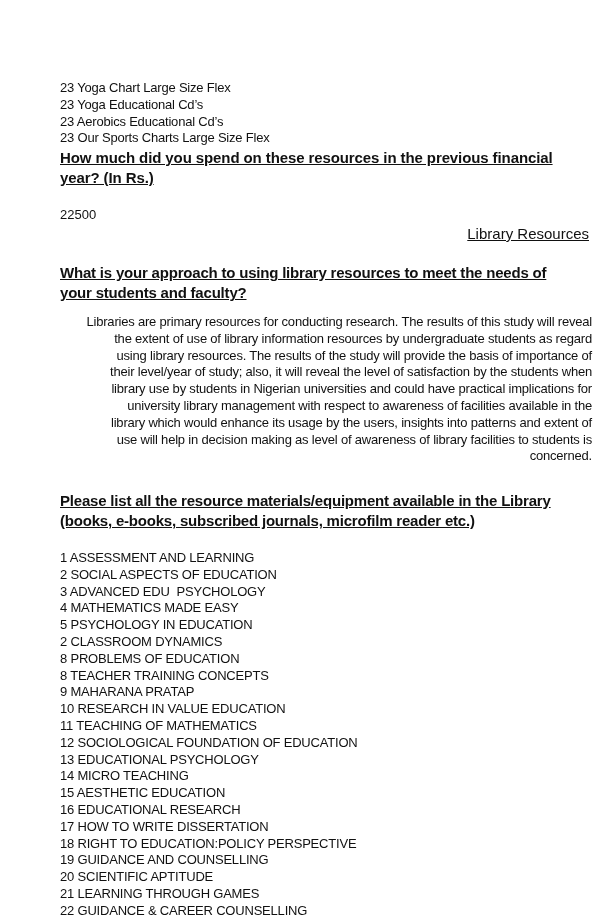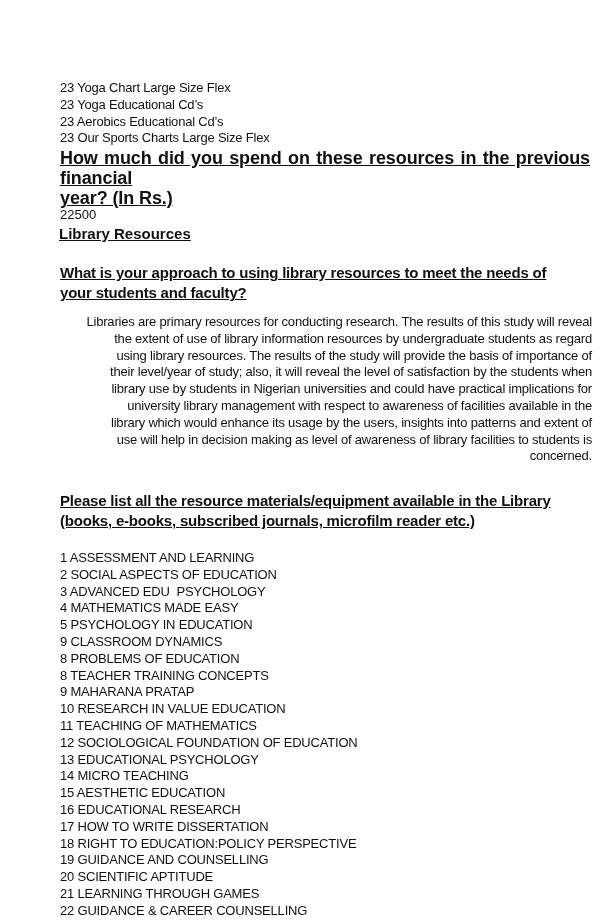--- a/index.html
+++ b/index.html
@@ -31,43 +31,43 @@
       position: absolute;
       top: 63px;
       left: 0;
       margin-top: 17px;
     }
     .q1 {
       position: absolute;
       top: 148px;
       left: 0;
       width: 530px;
-      font-size: 18px;
+      font-size: 15px;
       font-weight: bold;
       line-height: 20px;
       text-decoration: underline;
       text-align: justify;
       text-align-last: left;
       letter-spacing: -0.1px;
     }
     .answer1 {
       position: absolute;
       top: 207px;
       left: 0;
       font-size: 13px;
       line-height: 16px;
     }
     .section-title {
       position: absolute;
       top: 224px;
       left: 0;
       width: 530px;
-      text-align: left;
+      text-align: right;
       font-size: 15px;
-      font-weight: bold;
+      font-weight: normal;
       line-height: 20px;
       text-decoration: underline;
     }
     .section-title span {
       position: relative;
       left: -1px;
     }
     .q2 {
       position: absolute;
       top: 263px;
@@ -150,21 +150,21 @@
     <div>Please list all the resource materials/equipment available in the Library</div>
     <div>(books, e-books, subscribed journals, microfilm reader etc.)</div>
   </div>
 
   <div class="lib-list">
     <div class="line">1 ASSESSMENT AND LEARNING</div>
     <div class="line">2 SOCIAL ASPECTS OF EDUCATION</div>
     <div class="line">3 ADVANCED EDU  PSYCHOLOGY</div>
     <div class="line">4 MATHEMATICS MADE EASY</div>
     <div class="line">5 PSYCHOLOGY IN EDUCATION</div>
-    <div class="line">9 CLASSROOM DYNAMICS</div>
+    <div class="line">2 CLASSROOM DYNAMICS</div>
     <div class="line">8 PROBLEMS OF EDUCATION</div>
     <div class="line">8 TEACHER TRAINING CONCEPTS</div>
     <div class="line">9 MAHARANA PRATAP</div>
     <div class="line">10 RESEARCH IN VALUE EDUCATION</div>
     <div class="line">11 TEACHING OF MATHEMATICS</div>
     <div class="line">12 SOCIOLOGICAL FOUNDATION OF EDUCATION</div>
     <div class="line">13 EDUCATIONAL PSYCHOLOGY</div>
     <div class="line">14 MICRO TEACHING</div>
     <div class="line">15 AESTHETIC EDUCATION</div>
     <div class="line">16 EDUCATIONAL RESEARCH</div>

